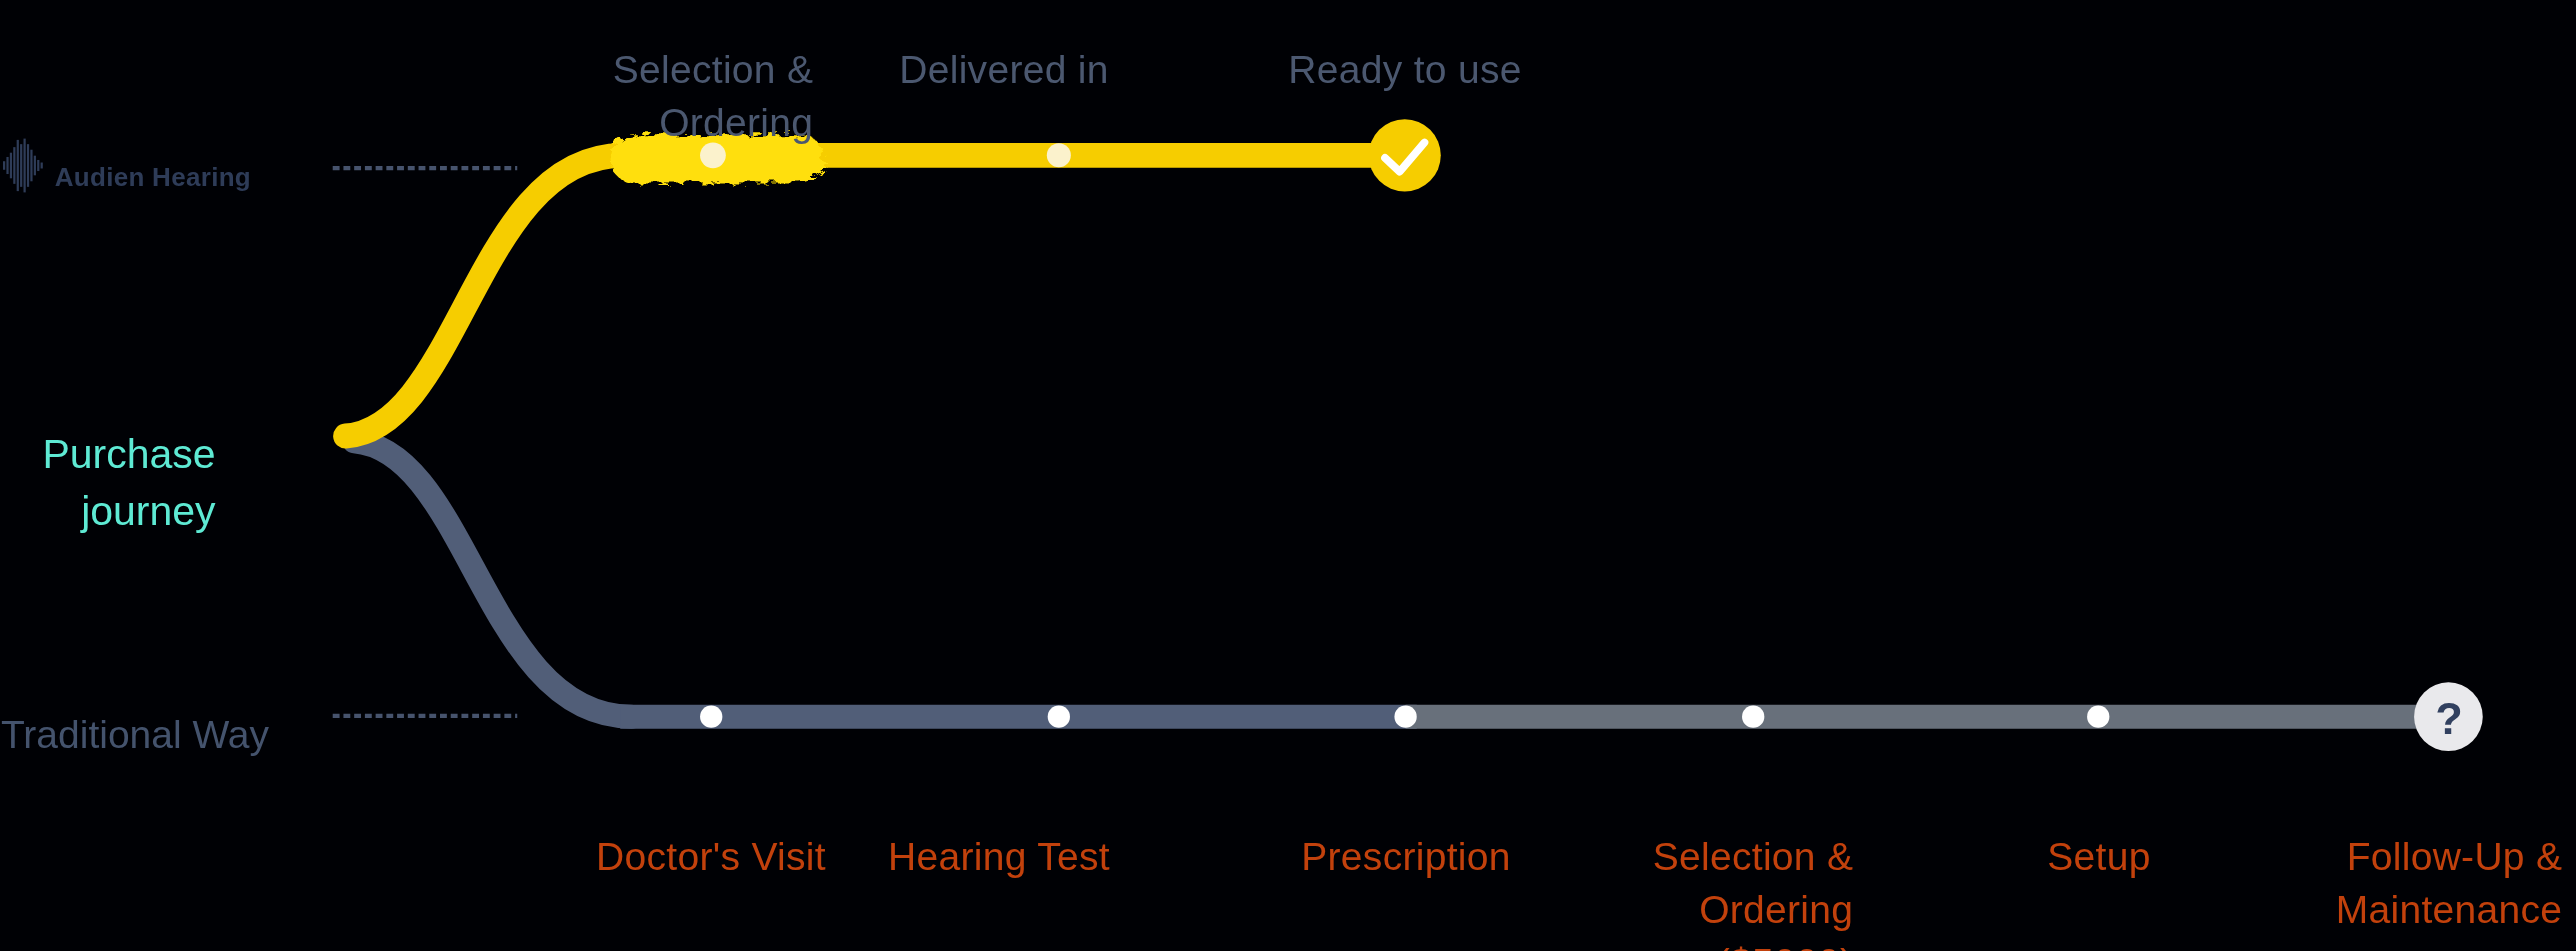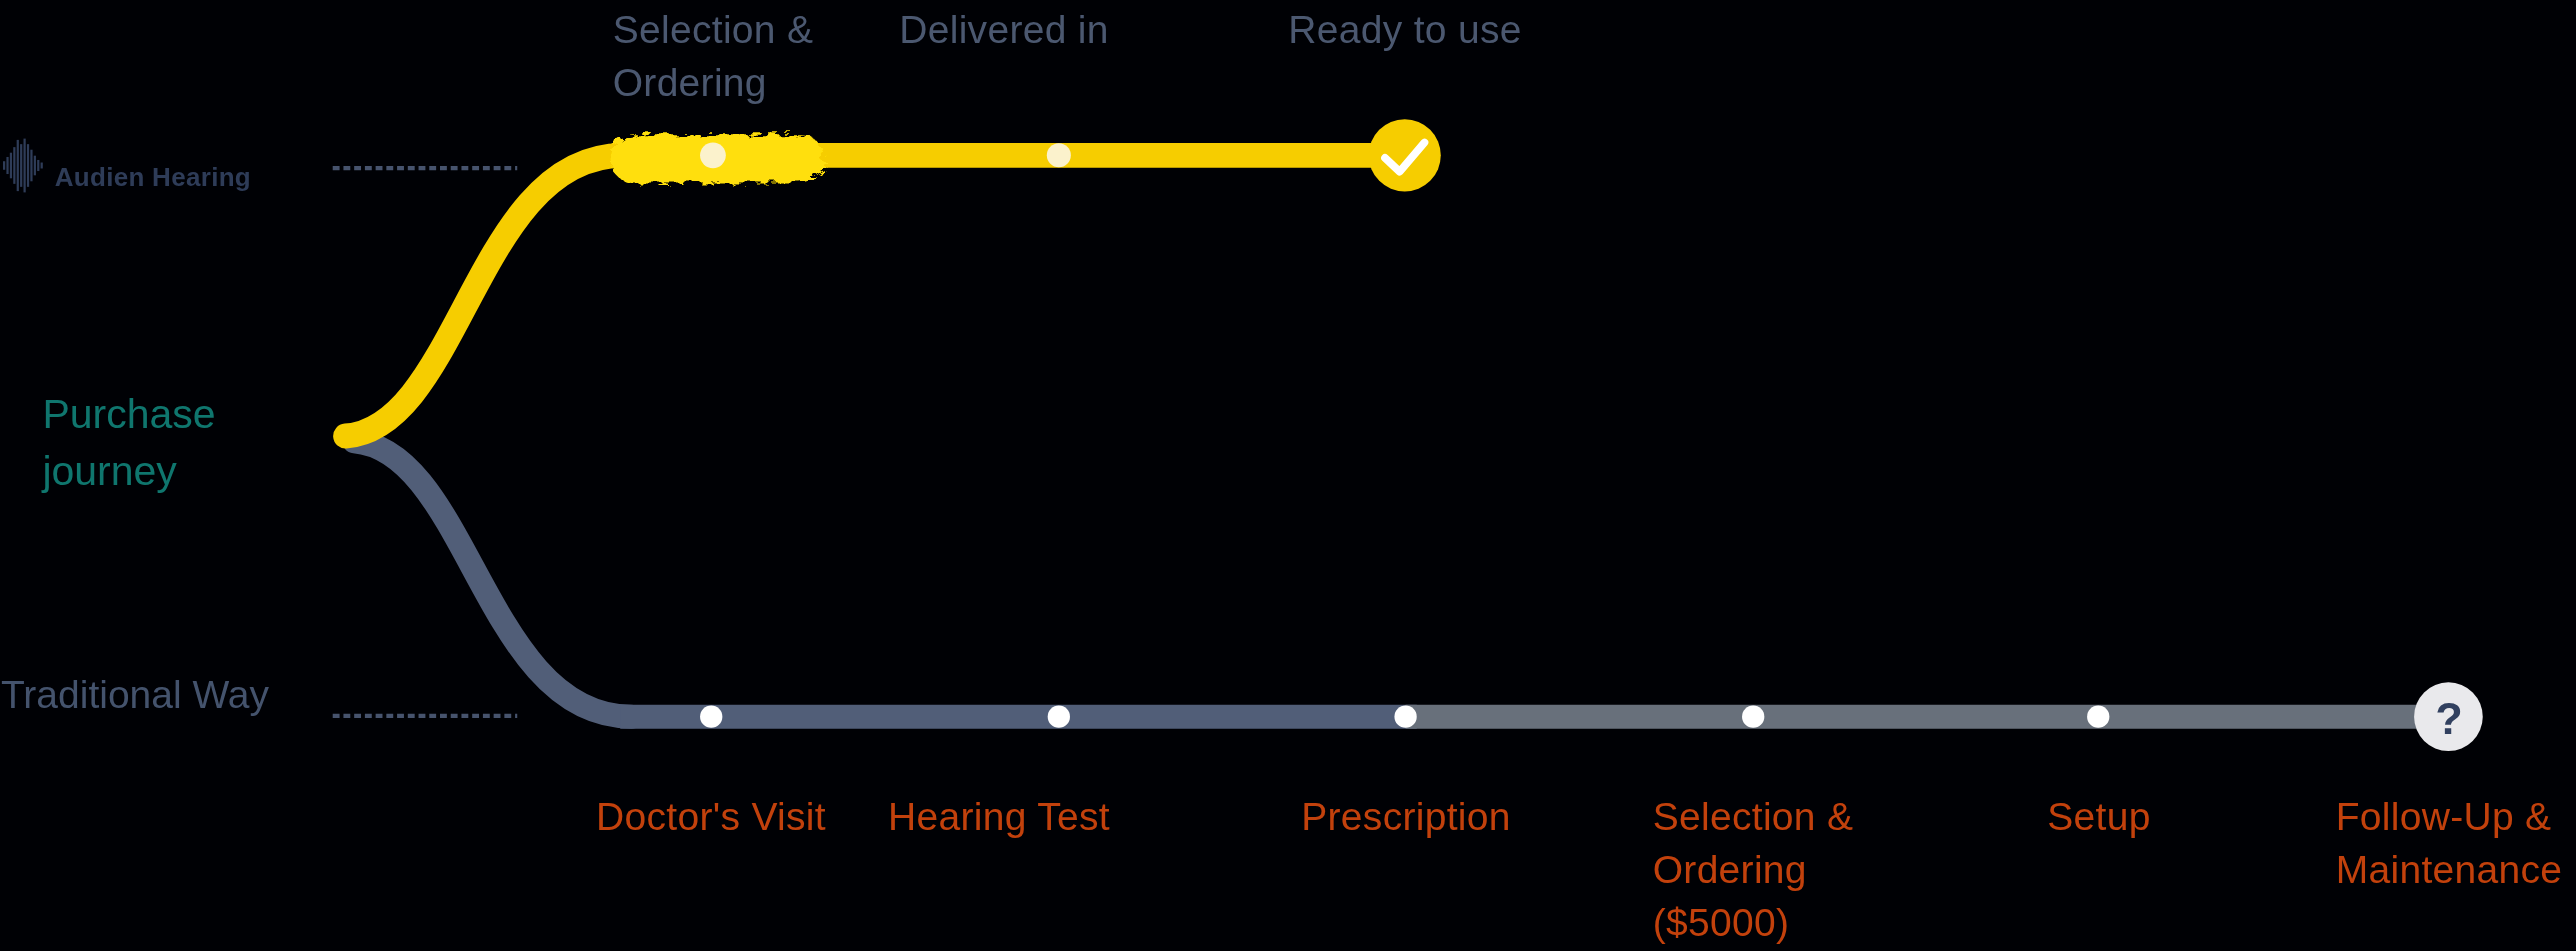--- a/index.html
+++ b/index.html
@@ -3,25 +3,25 @@
 <meta charset="utf-8">
 <style>
   html,body { margin:0; padding:0; background:#000; }
   .canvas {
     position:relative; width:2576px; height:951px;
     background:#000105; overflow:hidden;
     font-family:"Liberation Sans", sans-serif;
   }
   .layer { position:absolute; left:0; top:0; }
   .abs { position:absolute; }
-  .center-x { transform:translateX(-50%); text-align:left; }
+  .center-x { transform:translateX(-50%); text-align:right;margin-top:40px; }
   .step-label { font-size:39px; line-height:53px; font-weight:500; letter-spacing:0.3px; }
   .step-top { color:#4b5870; top:3.4px; }
   .step-bottom { color:#c2410c; top:790px; }
-  .big-label { font-size:41px; line-height:57px; font-weight:500; color:#0f766e; }
+  .big-label { font-size:41px; line-height:57px; font-weight:500; color:#5eead4; }
   .trad-label { font-size:39px; line-height:57px; font-weight:500; color:#44536d; }
   .logo-row { position:absolute; left:3.4px; top:138px; height:55px; display:flex; align-items:flex-end; gap:10.3px; }
   .logo-text { font-size:26px; font-weight:700; color:#2e3c58; letter-spacing:0.3px; }
   .qmark {
     position:absolute; left:2449px; top:719px; transform:translate(-50%,-50%);
     font-size:45px; font-weight:600; color:#31405f;
   }
 </style>
 </head>
 <body>

